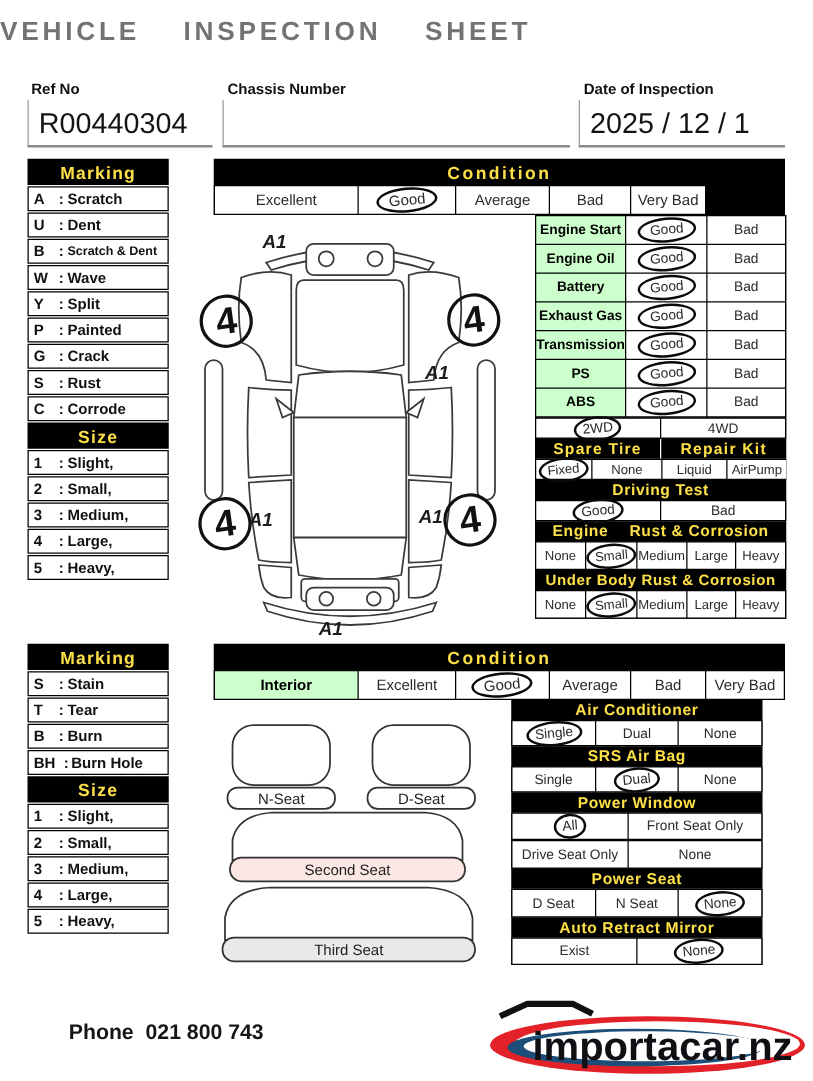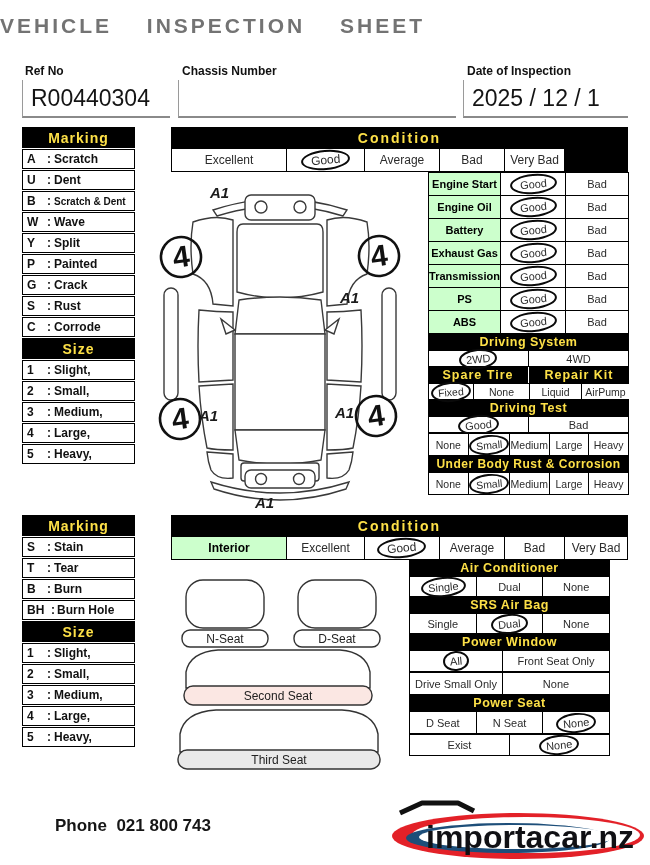--- a/index.html
+++ b/index.html
@@ -187,21 +187,20 @@
       </div>
     <div>Bad</div>
     <div class="green">ABS</div>
     <div>
         <span class="cir">Good</span>
       </div>
     <div>Bad</div>
   </div>
 
   <div class="stack" style="left:428px;top:334px;">
-    <div class="hd blackbar">Driving System</div>
     <div class="grid grid2 fs11" style="position:relative;grid-template-columns:1fr 1fr;grid-auto-rows:15px;">
       <div>
           <span class="cir tight">2WD</span>
         </div>
       <div>4WD</div>
     </div>
     <div class="hd split">
       <div class="blackbar" style="height:16px;font-size:12.5px;">Spare Tire</div>
       <div class="blackbar" style="height:16px;font-size:12.5px;">Repair Kit</div>
     </div>
@@ -212,20 +211,24 @@
       <div>None</div>
       <div>Liquid</div>
       <div>AirPump</div>
     </div>
     <div class="hd blackbar">Driving Test</div>
     <div class="grid grid2 fs11" style="position:relative;grid-template-columns:1fr 1fr;grid-auto-rows:15px;">
       <div>
           <span class="cir tight">Good</span>
         </div>
       <div>Bad</div>
+    </div>
+    <div class="hd blackbar duo">
+      <span>Engine</span>
+        <span>Rust &amp; Corrosion</span>
     </div>
     <div class="grid grid2 fs105" style="position:relative;grid-template-columns:repeat(5,1fr);grid-auto-rows:21px;">
       <div>None</div>
       <div>
           <span class="cir tight">Small</span>
         </div>
       <div>Medium</div>
       <div>Large</div>
       <div>Heavy</div>
     </div>
@@ -393,31 +396,32 @@
       <div>None</div>
     </div>
     <div class="hd blackbar">Power Window</div>
     <div class="grid grid2 fs11" style="position:relative;grid-template-columns:92px 106px;grid-auto-rows:20px;">
       <div>
           <span class="cir tight">All</span>
         </div>
       <div>Front Seat Only</div>
     </div>
     <div class="grid grid2 fs11" style="position:relative;grid-template-columns:92px 106px;grid-auto-rows:21px;">
-      <div>Drive Small Only</div>
+      <div>Drive Seat Only</div>
       <div>None</div>
     </div>
     <div class="hd blackbar">Power Seat</div>
     <div class="grid grid2 fs11" style="position:relative;grid-template-columns:repeat(3,1fr);grid-auto-rows:21px;">
       <div>D Seat</div>
       <div>N Seat</div>
       <div>
           <span class="cir tight">None</span>
         </div>
     </div>
+    <div class="hd blackbar">Auto Retract Mirror</div>
     <div class="grid grid2 fs11" style="position:relative;grid-template-columns:1fr 1fr;grid-auto-rows:20px;">
       <div>Exist</div>
       <div>
           <span class="cir tight">None</span>
         </div>
     </div>
   </div>
 
   <div class="phone">Phone  021 800 743</div>
 

